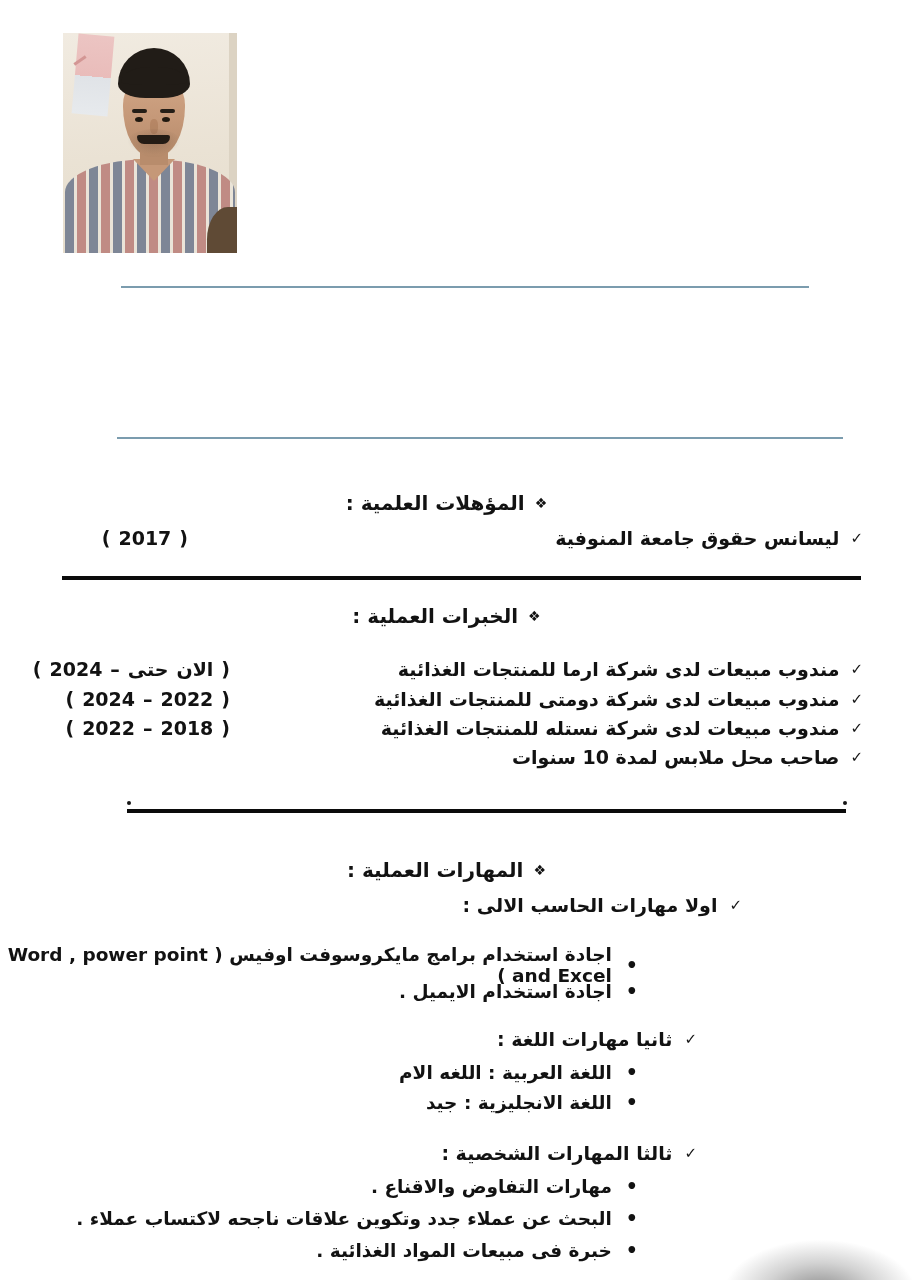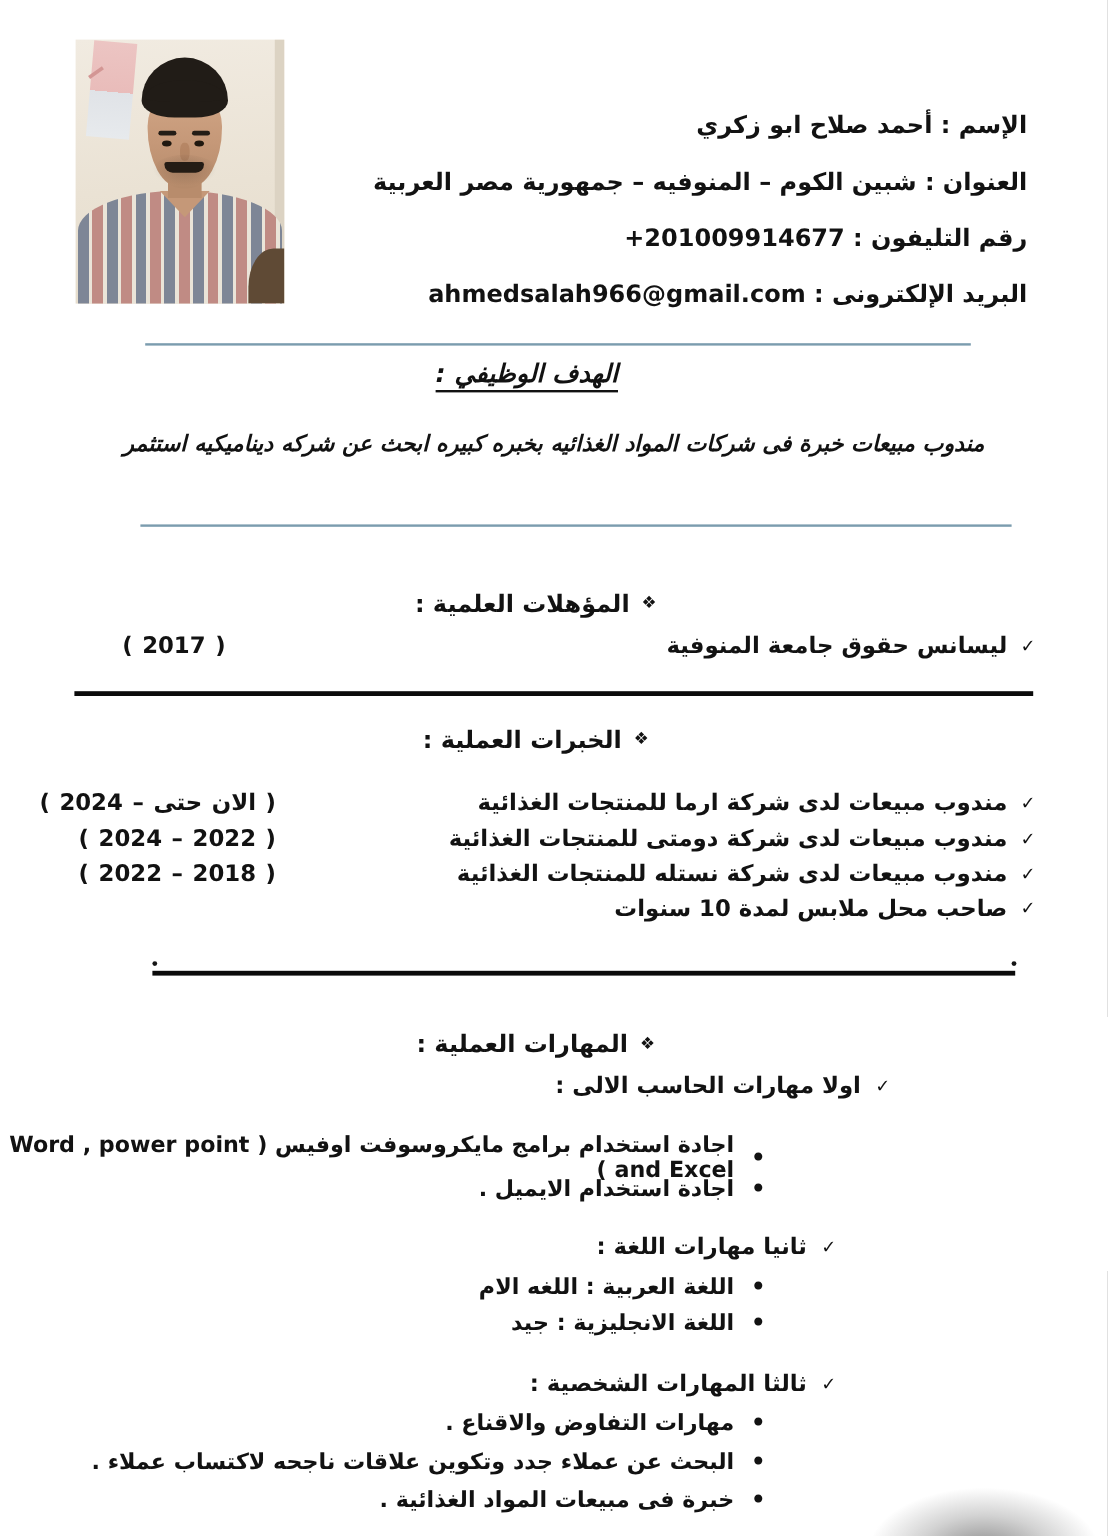--- a/index.html
+++ b/index.html
@@ -100,33 +100,23 @@
     <div class="brow l"></div>
     <div class="brow r"></div>
     <div class="eye l"></div>
     <div class="eye r"></div>
     <div class="nose"></div>
     <div class="jaw"></div>
     <div class="mustache"></div>
     <div class="corner-dark"></div>
   </div>
 
-  <div class="abs contact">
-    <div class="cline">الإسم : أحمد صلاح ابو زكري</div>
-    <div class="cline">العنوان : شبين الكوم – المنوفيه – جمهورية مصر العربية</div>
-    <div class="cline">رقم التليفون : 201009914677+</div>
-    <div class="cline">البريد الإلكترونى : ahmedsalah966@gmail.com</div>
-  </div>
 
   <div class="abs divider" style="top: 286px; left: 121px; width: 688px; background: rgb(123, 156, 174);"></div>
 
-  <div class="abs obj-title">
-    <span class="u">الهدف الوظيفي :</span>
-  </div>
-  <div class="abs obj-line" style="top:360px;">مندوب مبيعات خبرة فى شركات المواد الغذائيه بخبره كبيره ابحث عن شركه ديناميكيه استثمر</div>
 
   <div class="abs divider" style="top: 437px; left: 117px; width: 726px; background: rgb(123, 156, 174);"></div>
 
   <div class="abs sec-title" style="top:491px;">
     <span class="diamond">❖</span>
     <span class="u">المؤهلات العلمية :</span>
   </div>
   <div class="abs check-row" style="top:527px;">
     <span class="check">✓</span>
     <span>ليسانس حقوق جامعة المنوفية</span>

